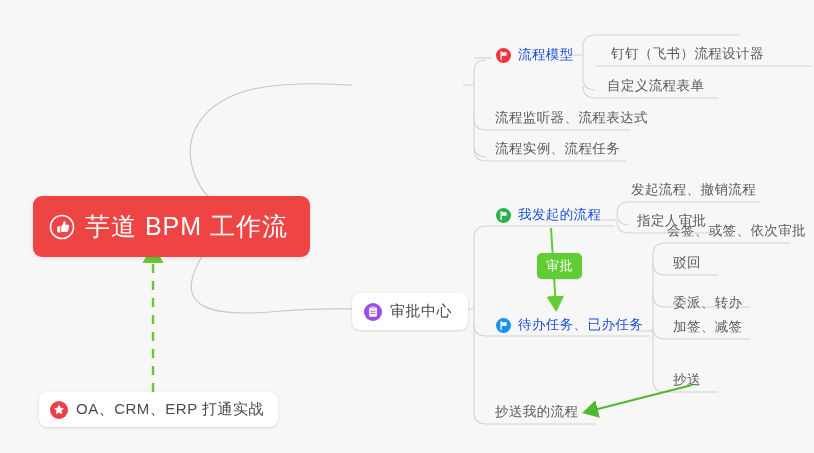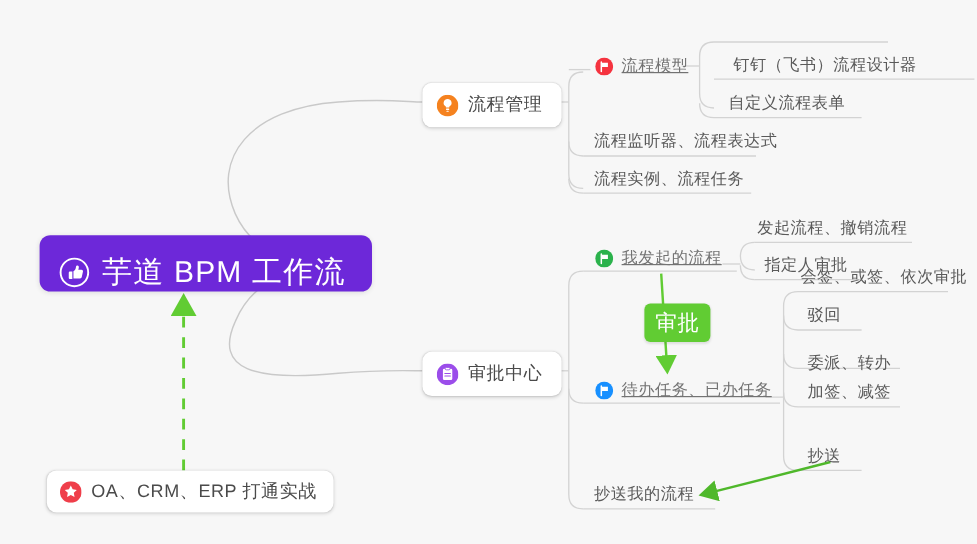--- a/index.html
+++ b/index.html
@@ -20,44 +20,44 @@
   }
   .card{
     background:#ffffff;border-radius:8px;
     box-shadow:0 1px 3px rgba(0,0,0,.13),0 0 1px rgba(0,0,0,.08);
     padding:9px 16px 9px 12px;
   }
   .card .label{font-size:15px;color:#4a4a4a;letter-spacing:.5px;}
 
   
   .root{
-    background:#6d28d9;border-radius:9px;
-    padding:14px 22px 0 16px;
+    background:#ef4444;border-radius:9px;
+    padding:14px 22px 14px 16px;
     box-shadow:0 1px 4px rgba(0,0,0,.10);
   }
   .root .label{color:#ffffff;font-size:25px;letter-spacing:1px;}
 
   
   .leaf{padding:3px 6px 5px 6px;}
   .leaf .label{font-size:13.5px;color:#5a5a5a;letter-spacing:.4px;}
 
   
   .flagnode{padding:3px 6px 5px 4px;}
-  .flagnode .label{font-size:13.5px;color:#737373;letter-spacing:.4px;text-decoration:underline;}
+  .flagnode .label{font-size:13.5px;color:#1d4ed8;letter-spacing:.4px;}
 
   
   .ico{flex:0 0 auto;display:inline-flex;align-items:center;justify-content:center;margin-right:8px;}
   .ico.big{width:26px;height:26px;margin-right:10px;}
   .ico.med{width:18px;height:18px;margin-right:8px;}
   .ico.sm{width:15px;height:15px;margin-right:7px;}
 
   
   .chip{
     position:absolute;background:#61cc33;border-radius:5px;
-    padding:4px 9px;color:#ffffff;font-size:18px;letter-spacing:.5px;
+    padding:4px 9px;color:#ffffff;font-size:13px;letter-spacing:.5px;
     box-shadow:0 1px 2px rgba(0,0,0,.10);z-index:5;
   }
 </style>
 </head>
 <body>
 
 <div id="stage">
 
   <svg class="wires" viewBox="0 0 814 453" xmlns="http://www.w3.org/2000/svg">
     <g fill="none" stroke="#c9c9c9" stroke-width="1.2">
@@ -127,31 +127,20 @@
     <span class="ico big">
       <svg viewBox="0 0 26 26" width="26" height="26">
         <circle cx="13" cy="13" r="11.5" fill="none" stroke="#ffffff" stroke-width="1.6"></circle>
         <path d="M9.2 12.3h2.1v6.2H9.2a.9.9 0 0 1-.9-.9v-4.4a.9.9 0 0 1 .9-.9z" fill="#ffffff"></path>
         <path d="M12.2 12.0c1.3-.9 2.0-2.1 2.1-3.6.05-.8.6-1.3 1.3-1.2.7.1 1.1.6 1.1 1.4 0 .7-.15 1.4-.45 2.1h2.6c.9 0 1.5.7 1.3 1.6l-1.0 4.5c-.15.7-.7 1.2-1.45 1.2h-5.5z" fill="#ffffff"></path>
       </svg>
     </span>
     <span class="label">芋道 BPM 工作流</span>
   </div>
 
-  <div class="node card" style="left:352px;top:69px;">
-    <span class="ico med">
-      <svg viewBox="0 0 18 18" width="18" height="18">
-        <circle cx="9" cy="9" r="9" fill="#f5821f"></circle>
-        <path d="M9 3.4a3.3 3.3 0 0 0-1.9 6.0c.35.25.5.55.5.95v.25h2.8v-.25c0-.4.15-.7.5-.95A3.3 3.3 0 0 0 9 3.4z" fill="#ffffff"></path>
-        <rect x="7.6" y="11.5" width="2.8" height="1.1" rx=".5" fill="#ffffff"></rect>
-        <rect x="8.0" y="13.2" width="2.0" height="1.0" rx=".5" fill="#ffffff"></rect>
-      </svg>
-    </span>
-    <span class="label">流程管理</span>
-  </div>
 
   <div class="node flagnode" style="left:492px;top:43px;">
     <span class="ico sm">
       <svg viewBox="0 0 15 15" width="15" height="15">
         <circle cx="7.5" cy="7.5" r="7.5" fill="#f5333f"></circle>
         <path d="M5.1 3.6v8.0" stroke="#ffffff" stroke-width="1.25" stroke-linecap="round"></path>
         <path d="M5.6 4.2h5.0v3.6h-5.0z" fill="#ffffff"></path>
       </svg>
     </span>
     <span class="label">流程模型</span>

